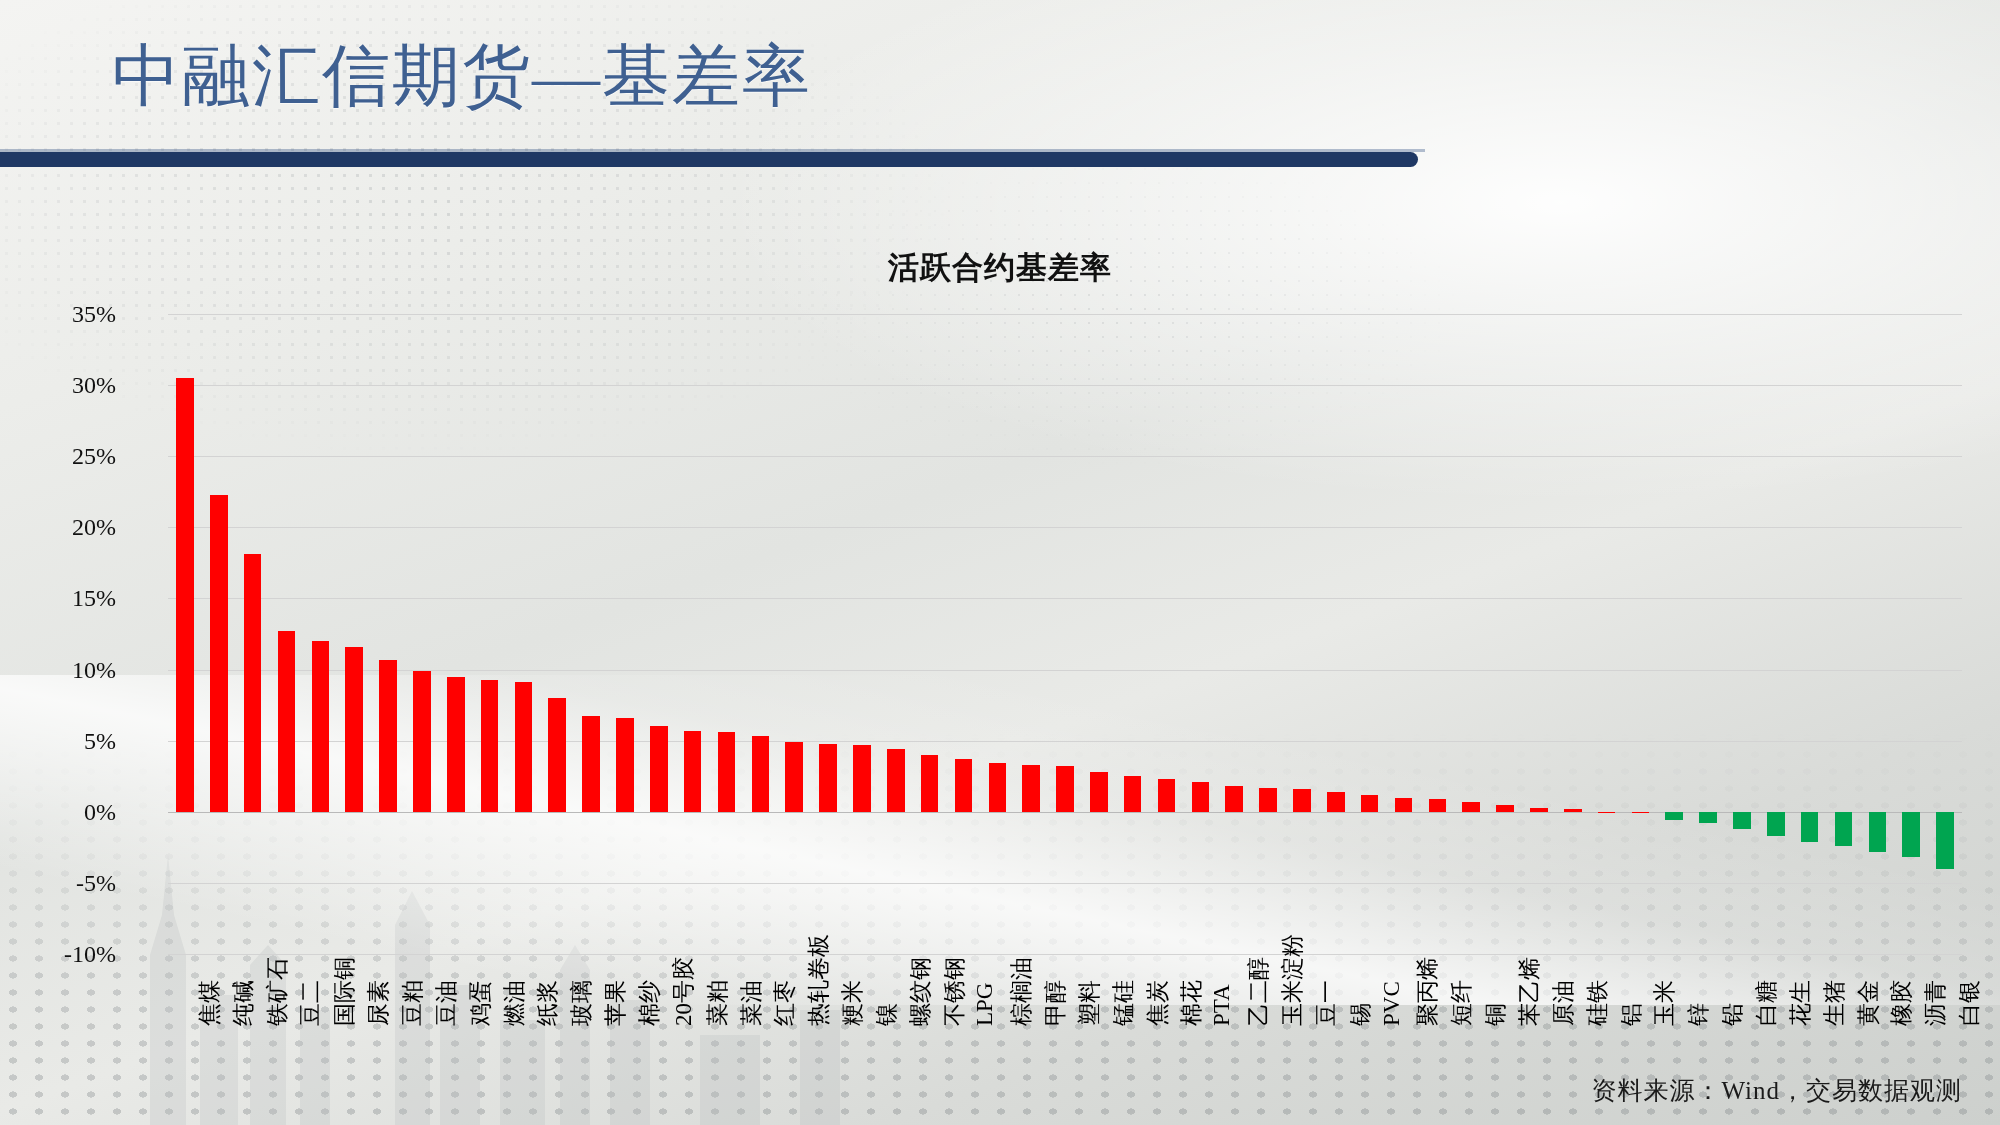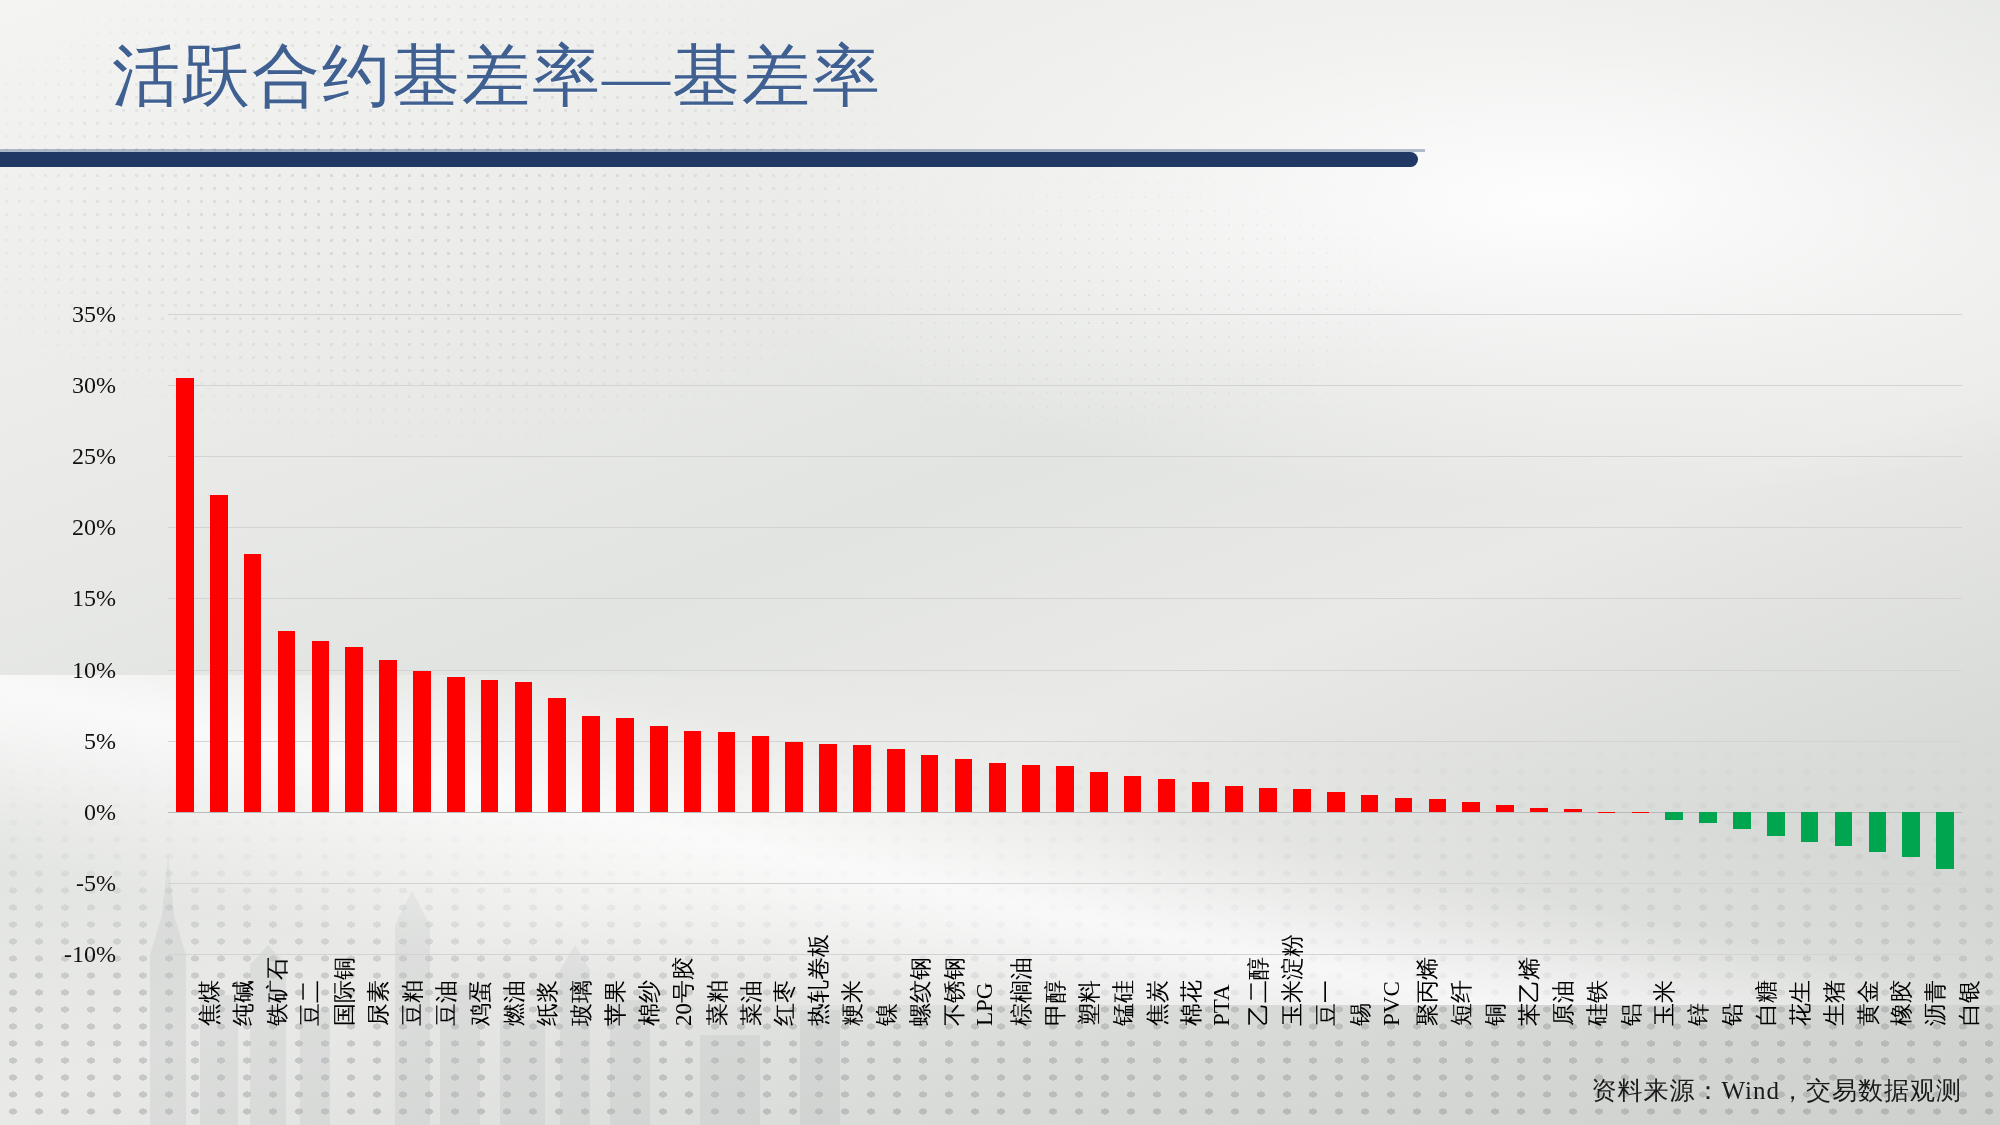--- a/index.html
+++ b/index.html
@@ -114,25 +114,26 @@
       <path d="M560,330 L560,175 L575,150 L590,175 L590,330 Z"></path>
       <path d="M610,330 L610,205 L650,205 L650,330 Z"></path>
       <path d="M700,330 L700,240 L760,240 L760,330 Z"></path>
       <path d="M800,330 L800,215 L840,215 L840,330 Z"></path>
     </g>
   </svg>
 
   <div id="sweep"></div>
 
   <div id="title-block">
-    <div id="slide-title">活跃合约基差率—基差率</div>
+    <div id="slide-title">中融汇信期货—基差率</div>
     <div id="title-rule-thin"></div>
     <div id="title-rule"></div>
   </div>
 
+  <div id="chart-title">活跃合约基差率</div>
 
   <div id="plot-wrap">
     <div id="grid">
         <div class="gridline" style="top: 0px;"></div>
         <div class="ylabel" style="top: 0px;">35%</div>
         <div class="gridline" style="top: 71.1111px;"></div>
         <div class="ylabel" style="top: 71.1111px;">30%</div>
         <div class="gridline" style="top: 142.222px;"></div>
         <div class="ylabel" style="top: 142.222px;">25%</div>
         <div class="gridline" style="top: 213.333px;"></div>

